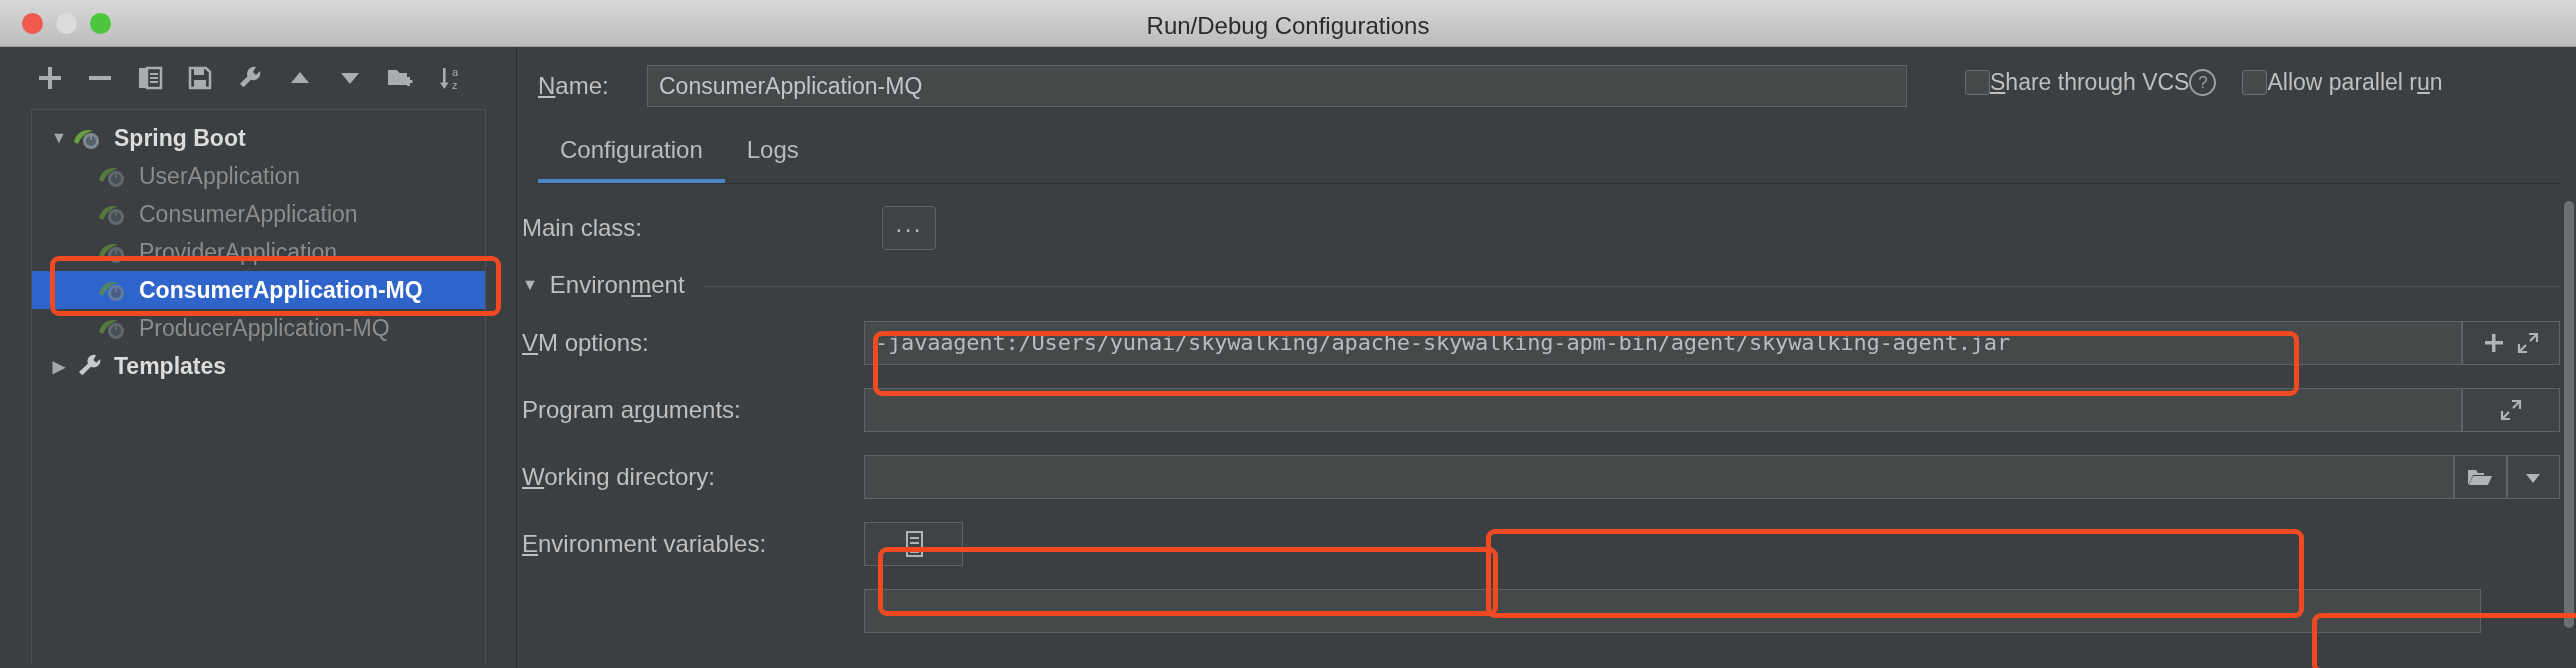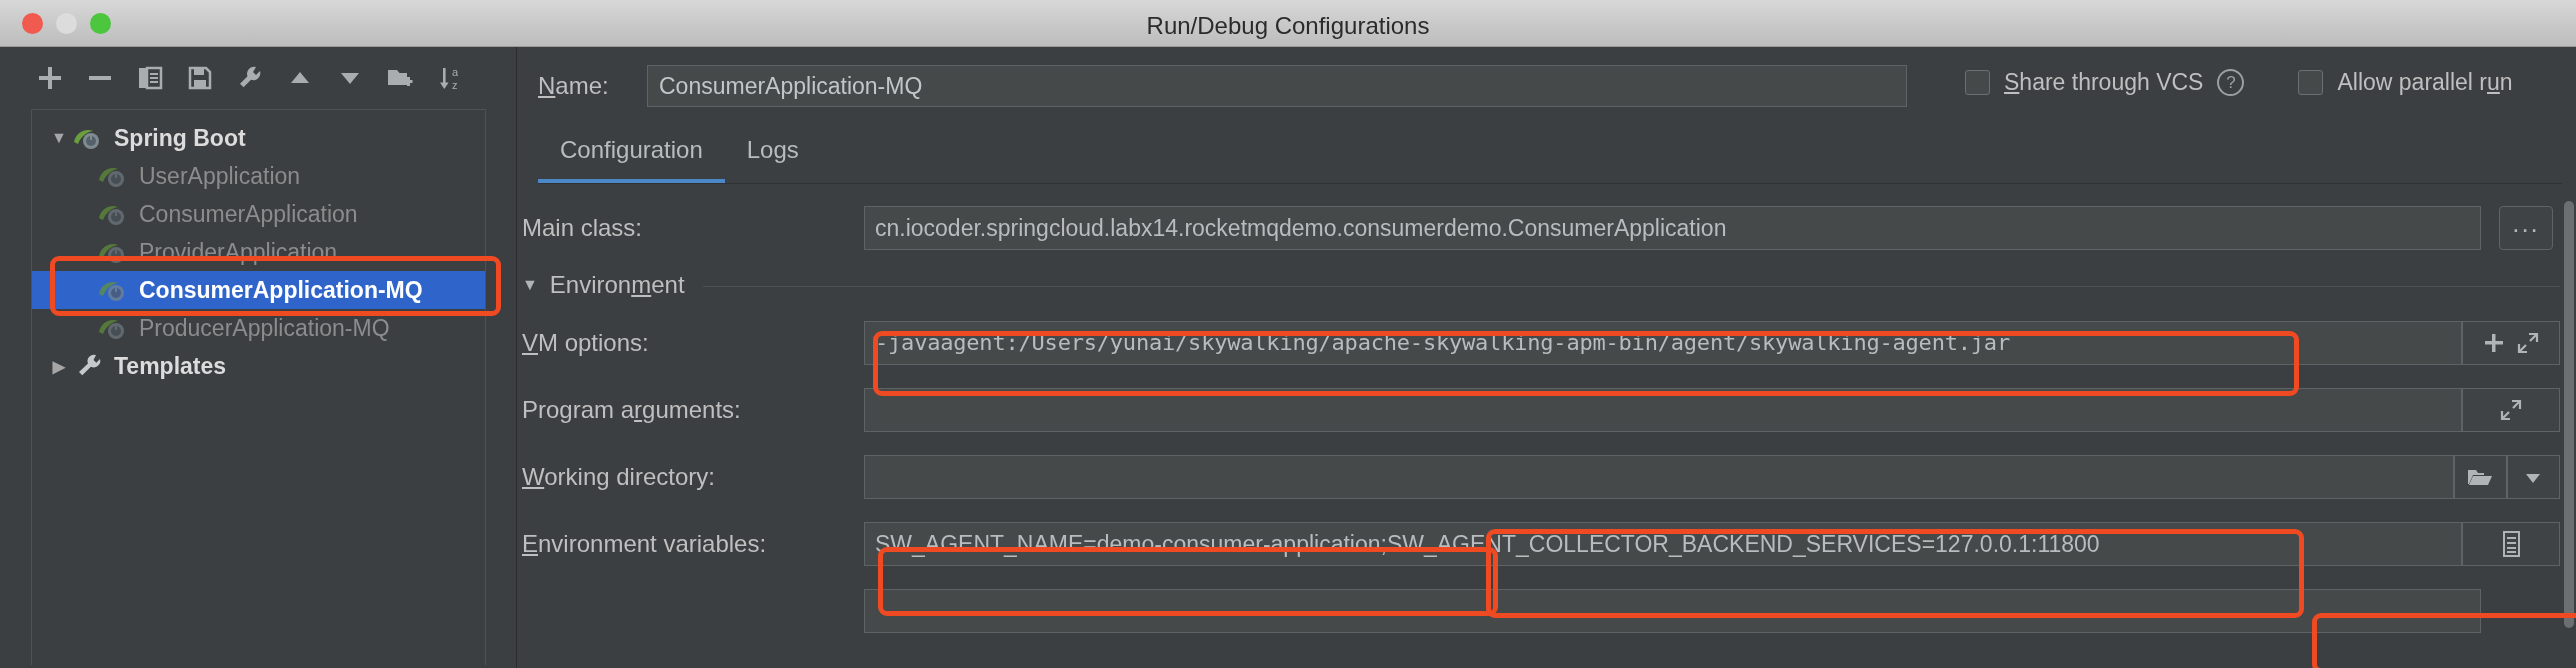--- a/index.html
+++ b/index.html
@@ -97,21 +97,21 @@
   .name-input {
     width: 1260px; height: 42px;
     background: #45494a;
     border: 1px solid #5e6365;
     color: #c3c6c8; font-size: 23px;
     padding: 0 11px; line-height: 40px;
     white-space: nowrap; overflow: hidden;
   }
   .vcs-group {
     position: absolute; left: 1447px; top: 22px;
-    display: flex; align-items: center; gap: 14px;
+    display: flex; align-items: center; 
     font-size: 23px; color: #bfbfbf; white-space: nowrap;
   }
   .cbx {
     width: 25px; height: 25px;
     background: #45494a; border: 1px solid #6b7072; border-radius: 3px;
   }
   .help-icon {
     width: 27px; height: 27px; border: 2px solid #9aa0a2; border-radius: 50%;
     font-size: 17px; color: #9aa0a2; text-align: center; line-height: 23px;
   }
@@ -364,21 +364,20 @@
 
     <div class="tabs">
       <div class="tab active">Configuration</div>
       <div class="tab">Logs</div>
     </div>
 
     <div class="form">
 
       <div class="row">
         <div class="row-label">Main class:</div>
-        <div class="field" style="width:1617px">cn.iocoder.springcloud.labx14.rocketmqdemo.consumerdemo.ConsumerApplication</div>
         <div style="width:18px"></div>
         <div class="sidebtn dots">...</div>
       </div>
 
       <div class="env-header">
         <span class="tri">▼</span>
         <span>Environ<span class="u">m</span>ent</span>
         <span class="env-line"></span>
       </div>
 
@@ -417,21 +416,20 @@
         </div>
         <div class="sidebtn">
           <svg width="24" height="24" viewBox="0 0 24 24">
             <path d="M5 9 L19 9 L12 18 Z" fill="#b0b4b6"></path>
           </svg>
         </div>
       </div>
 
       <div class="row">
         <div class="row-label"><span class="u">E</span><span>nvironment variables:</span></div>
-        <div class="field" style="width:1617px">SW_AGENT_NAME=demo-consumer-application;SW_AGENT_COLLECTOR_BACKEND_SERVICES=127.0.0.1:11800</div>
         <div class="sidebtn wide">
           <svg width="26" height="28" viewBox="0 0 26 28">
             <rect x="6" y="2" width="15" height="24" fill="none" stroke="#b0b4b6" stroke-width="2"></rect>
             <rect x="9" y="7" width="9" height="2" fill="#b0b4b6"></rect>
             <rect x="9" y="12" width="9" height="2" fill="#b0b4b6"></rect>
             <rect x="9" y="17" width="9" height="2" fill="#b0b4b6"></rect>
             <rect x="9" y="21" width="9" height="2" fill="#b0b4b6"></rect>
           </svg>
         </div>
       </div>

